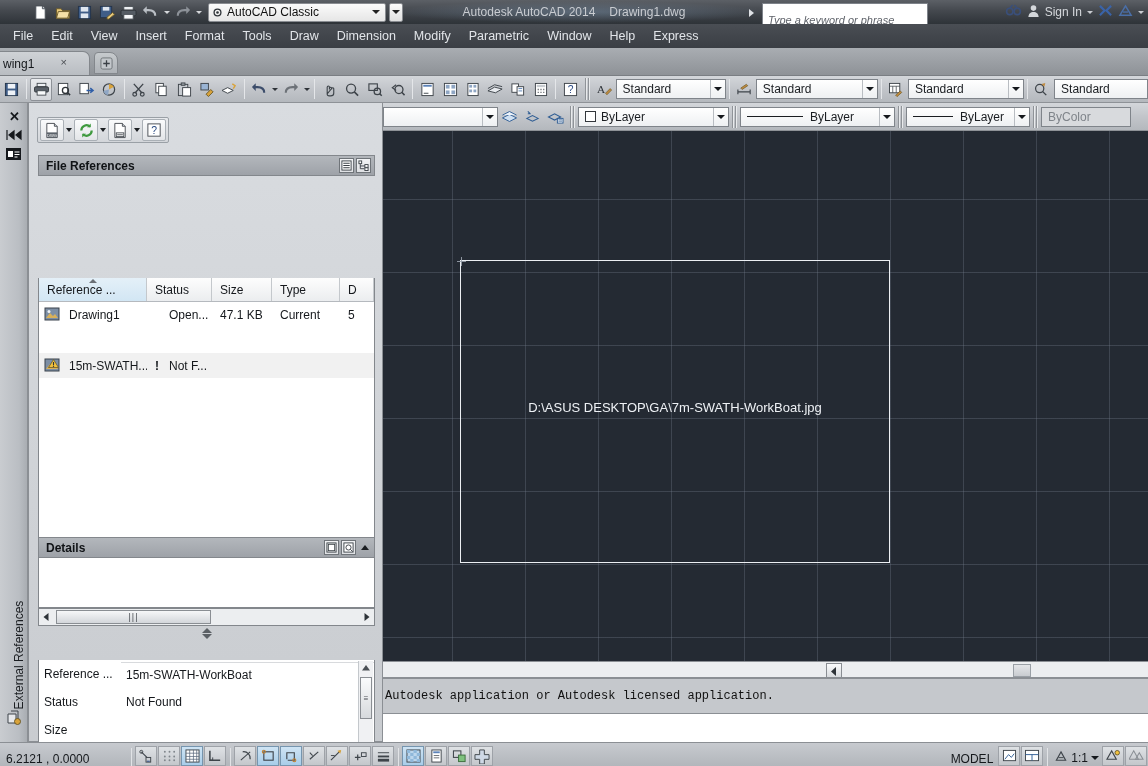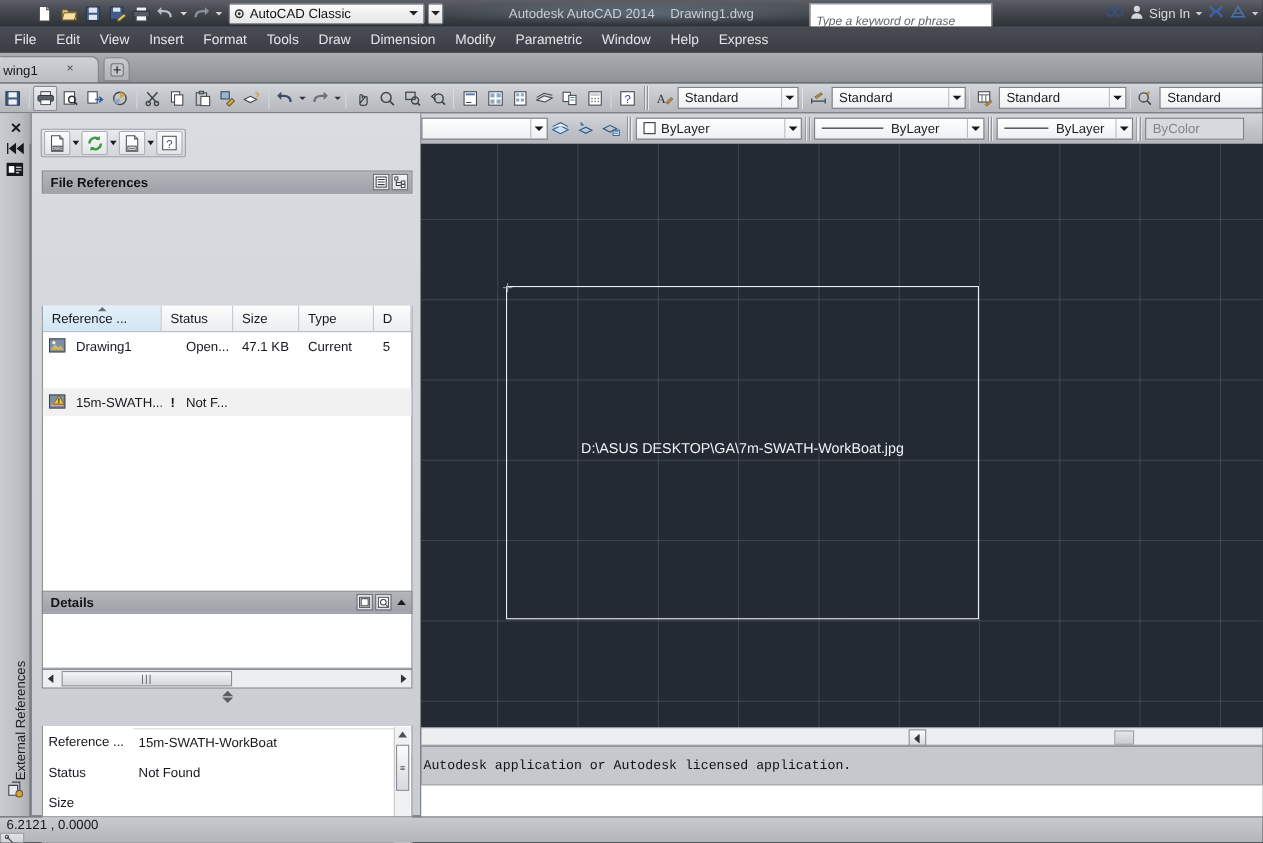--- a/index.html
+++ b/index.html
@@ -48,21 +48,21 @@
   .apptitle .glow { position:absolute; left:390px; top:1px; width:380px;height:22px;
     background: radial-gradient(ellipse at center, rgba(150,185,220,.30), rgba(150,185,220,0) 70%); }
   .apptitle span { position: relative; }
   .title-caret {
     position:absolute; left: 745px; top: 6px; width: 13px; height:13px;
     display:flex;align-items:center;justify-content:center;
   }
   .title-caret i { border-top:4px solid transparent;border-bottom:4px solid transparent;border-left:5px solid #dfe2e6; }
 
   .searchbox {
-    position: absolute; left: 736px; top: 3px; width: 166px; height: 34px;
+    position: absolute; left: 762px; top: 3px; width: 166px; height: 34px;
     background: #fff; border: 1px solid #7e838a;
     display:flex; align-items:center; padding-left:5px;
     font-style: italic; color:#5f636a; font-size:11px;text-align:right;
   }
   .tb-right { position:absolute; right:4px; top:0; height:24px; display:flex; align-items:center; gap:5px; color:#d5d8dc; }
   .tb-right .sg { font-size:12px; }
   .tb-right .mini i { border-left:3px solid transparent;border-right:3px solid transparent;border-top:3.5px solid #c9ccd1; display:block;}
 
   
   .menubar {
@@ -229,21 +229,21 @@
     position:absolute; left:383px; top:678px; width:765px; height:64px;
     background:#c5c8cc; border-top:1px solid #8b8f94;
   }
   .cmdtext { position:absolute; left:2px; top:10px; font-family:"Liberation Mono", monospace; font-size:12px; color:#111; white-space:nowrap;text-align:center;}
   .cmdinput { position:absolute; left:0; top:34px; width:765px; height:30px; background:#fff; border-top:1px solid #8b8f94;}
 
   
   .statusbar {
     position:absolute; left:0; top:742px; width:1148px; height:24px;
     background: linear-gradient(180deg,#c7cacf,#b2b6bb);
-    border-top:1px solid #8b8f94; display:flex; align-items:flex-start;flex-direction:column;
+    border-top:1px solid #8b8f94; display:flex; align-items:flex-end;
   }
   .coords { width:128px; padding-left:6px; font-size:12px; color:#15181c; }
   .sbsep { width:1px;height:18px;background:#8e9297;border-right:1px solid #e1e3e6;margin:0 3px;}
   .sbtn { width:22px;height:20px; display:flex;align-items:center;justify-content:center;
     border:1px solid #9ea2a8; background:linear-gradient(180deg,#dfe2e5,#c4c7cb); margin-right:1px;}
   .sbtn.act { background:linear-gradient(180deg,#cfe4f4,#a8cde9); border:1px solid #7695ae; }
   .modeltxt { font-size:12px; color:#15181c; padding:0 5px; }
   .scale { font-size:12px; color:#15181c; display:flex;align-items:center;gap:3px; padding:0 3px;}
   .scale i { border-left:4px solid transparent;border-right:4px solid transparent;border-top:4px solid #15181c;}
 </style>

